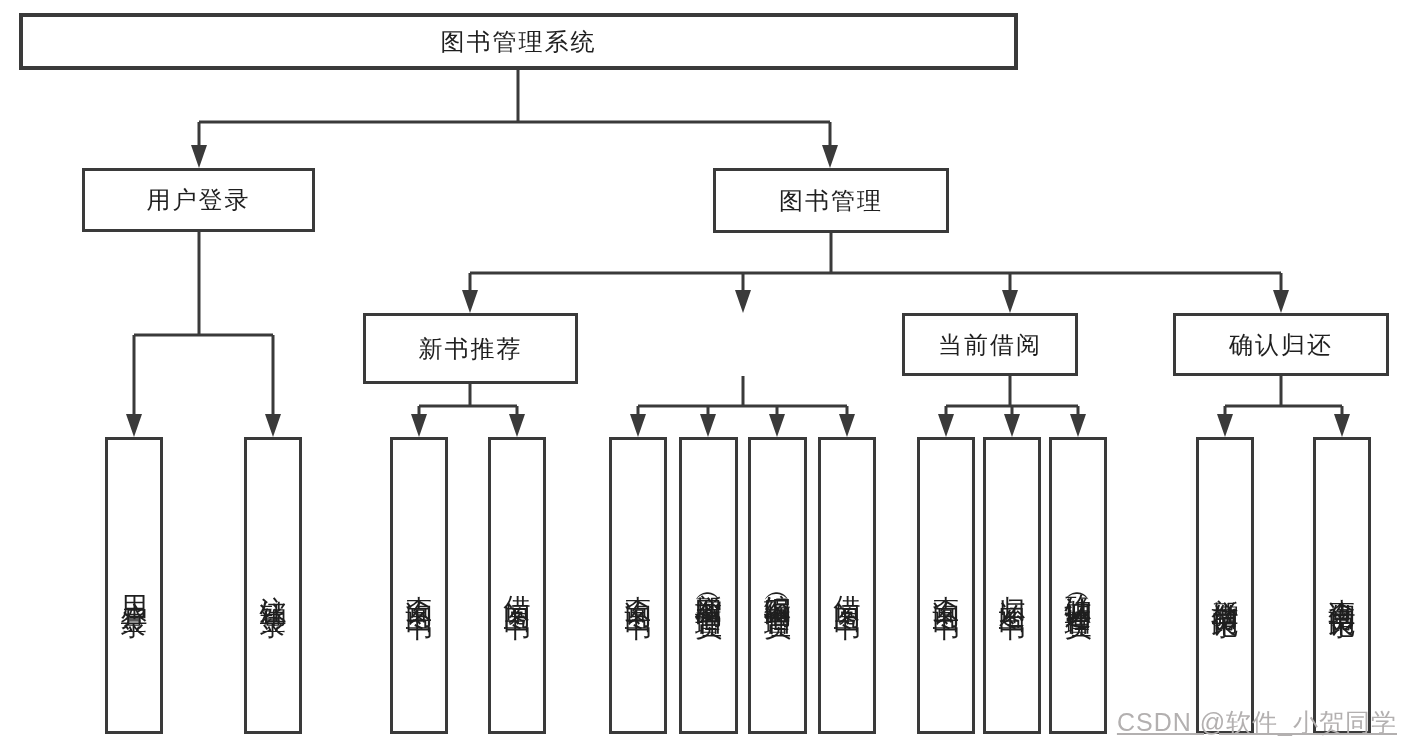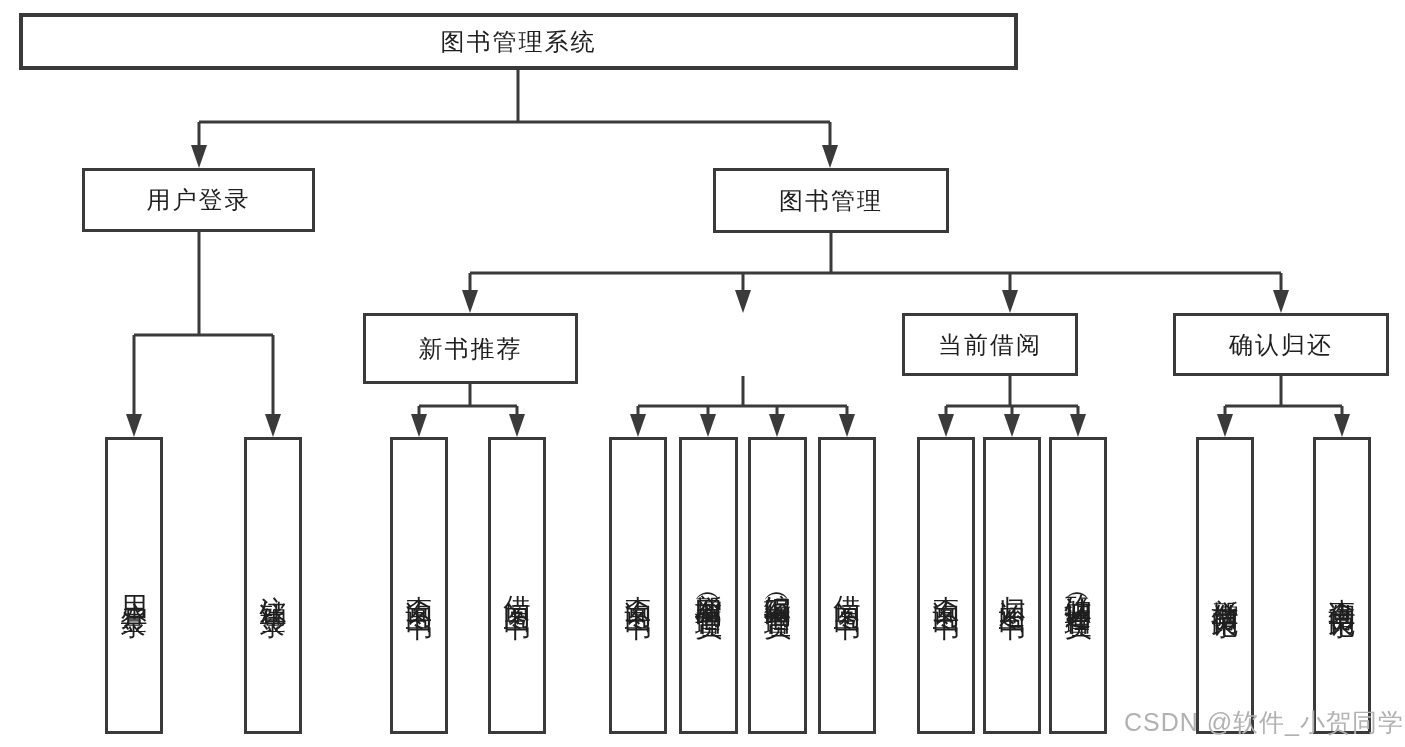--- a/index.html
+++ b/index.html
@@ -39,25 +39,26 @@
     writing-mode:vertical-rl;
     text-orientation:mixed;
     font-size:27px;
     letter-spacing:6px;
     color:var(--text);
     white-space:nowrap;
   }
   .vtext.long{letter-spacing:3px;}
   .watermark{
     position:absolute;
-    right:1px;bottom:8px;
+    right:8px;bottom:8px;
     font-size:25px;
     color:var(--watermark);
     letter-spacing:1px;
     white-space:nowrap;
+    text-decoration:underline;
   }
 </style>
 </head>
 <body>
 
 <div class="stage">
 
   <svg class="connectors" width="1405" height="747" viewBox="0 0 1405 747">
     <g>
       <path d="M518,70 L518,122 M199,122 L830,122 M199,122 L199,147 M830,122 L830,147"></path>

